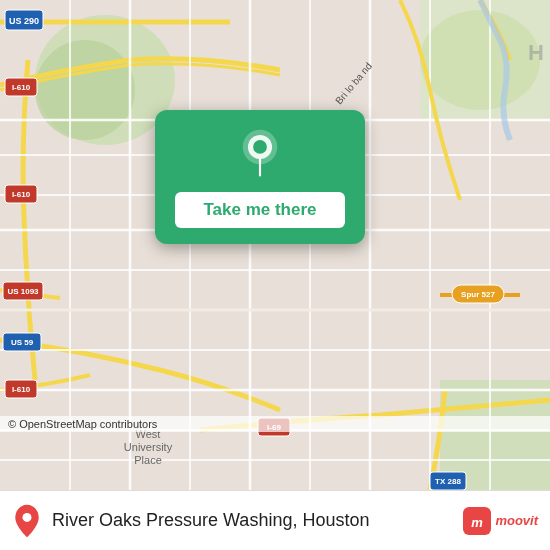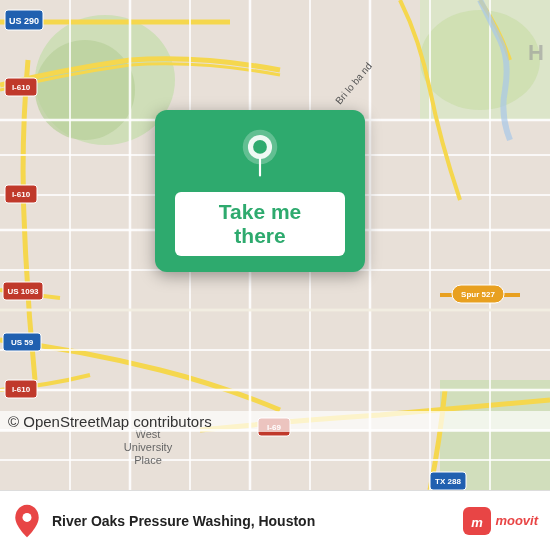--- a/index.html
+++ b/index.html
@@ -47,35 +47,35 @@
       height: 50px;
       margin-bottom: 14px;
     }
 
     #take-me-there-btn {
       background: white;
       color: #2eaa6e;
       border: none;
       border-radius: 6px;
       padding: 8px 22px;
-      font-size: 21px;
+      font-size: 17px;
       font-weight: 600;
       cursor: pointer;
       width: 100%;
       text-align: center;
     }
 
     
     #attribution-bar {
       position: absolute;
       bottom: 58px;
       left: 0;
       width: 100%;
       padding: 2px 8px;
-      font-size: 15px;
+      font-size: 11px;
       color: #333;
       background: rgba(255,255,255,0.7);
     }
 
     
     #bottom-bar {
       width: 550px;
       height: 60px;
       background: white;
       display: flex;
@@ -88,22 +88,22 @@
     }
 
     #location-pin-icon {
       width: 30px;
       height: 36px;
       margin-right: 10px;
       flex-shrink: 0;
     }
 
     #location-name {
-      font-size: 14px;
-      font-weight: 700;
+      font-size: 18px;
+      font-weight: 400;
       color: #222;
       flex: 1;
     }
 
     #moovit-logo {
       display: flex;
       align-items: center;
       gap: 4px;
     }
 

